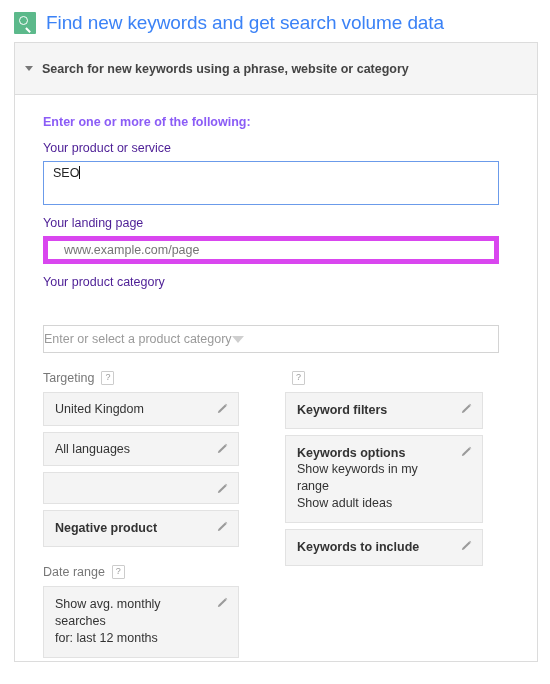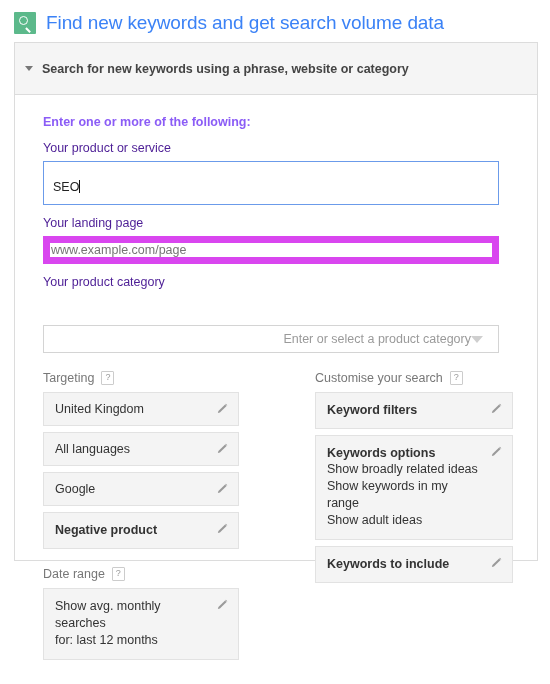--- a/index.html
+++ b/index.html
@@ -57,21 +57,21 @@
     letter-spacing: -0.1px;
     line-height: 22px;
   }
 
   
   .panel {
     margin: 0 12px 0 14px;
     border: 1px solid #dcdcdc;
     border-top: 1px solid #dcdcdc;
     background: #ffffff;
-    height: 519px;
+    height: 620px;
     box-sizing: border-box;
   }
   .panel-header {
     background: #f5f5f5;
     border-bottom: 1px solid #dcdcdc;
     height: 52px;
     display: flex;
     align-items: center;
     padding-left: 10px;
     box-sizing: border-box;
@@ -110,76 +110,75 @@
   .field-block { margin-bottom: 11px; }
 
   .textarea-focus {
     width: 456px;
     height: 44px;
     border: 1px solid #6b9bea;
     box-sizing: border-box;
     background: #ffffff;
     font-size: 12.5px;
     color: #222222;
-    padding: 18px 9px;
+    padding: 4px 9px;
     position: relative;
     outline: none;
     font-family: "Liberation Sans", sans-serif;
   }
   .textarea-focus .val { position: relative; }
   .caret-bar {
     display: inline-block;
     width: 1px;
     height: 13px;
     background: #111111;
     vertical-align: -2px;
     margin-left: 0px;
   }
 
   .text-input {
     width: 456px;
     height: 28px;
-    border: 7px solid #d946ef;
+    border: 5px solid #d946ef;
     box-sizing: border-box;
     background: #ffffff;
     font-size: 12.5px;
     color: #9a9a9a;
-    padding: 0 1px;
+    padding: 0 16px;
     line-height: 26px;
     font-family: "Liberation Sans", sans-serif;
   }
   .select-input {
     width: 456px;
     height: 28px;
     border: 1px solid #d4d4d4;
     box-sizing: border-box;
     background: #ffffff;
     font-size: 12.5px;
     color: #9a9a9a;
-    padding: 0 13px;
+    padding: 0 0;
     line-height: 26px;
     display: flex;
     align-items: center;
-    justify-content: flex-end;
+    justify-content: flex-start;
     margin-top: 36px;
   }
   .arrow-down {
     width: 0;
     height: 0;
     border-left: 6px solid transparent;
     border-right: 6px solid transparent;
     border-top: 7px solid #cfcfcf;
     margin-right: 2px;
   }
 
   
   .columns {
     display: flex;
     margin-top: 18px;
-    justify-content: space-between;
   }
   .col-left { width: 196px; margin-right: 46px; }
   .col-right { width: 198px; }
 
   .section-label {
     display: flex;
     align-items: center;
     font-size: 12.5px;
     color: #777777;
     margin-bottom: 7px;
@@ -304,21 +303,20 @@
 
         <div class="opt-box">
           <div class="opt-title">All languages</div>
           <svg class="pencil" viewBox="0 0 16 16">
             <path d="M12.4 1.9 L14.1 3.6 L5.6 12.1 L3.3 12.7 L3.9 10.4 Z" fill="#9a9a9a"></path>
             <path d="M11.6 2.7 L13.3 4.4" stroke="#ffffff" stroke-width="0.8"></path>
           </svg>
         </div>
 
         <div class="opt-box">
-          <div class="opt-title">Google</div>
           <svg class="pencil" viewBox="0 0 16 16">
             <path d="M12.4 1.9 L14.1 3.6 L5.6 12.1 L3.3 12.7 L3.9 10.4 Z" fill="#9a9a9a"></path>
             <path d="M11.6 2.7 L13.3 4.4" stroke="#ffffff" stroke-width="0.8"></path>
           </svg>
         </div>
 
         <div class="opt-box tall">
           <div class="opt-title bold">Negative product</div>
           <svg class="pencil" viewBox="0 0 16 16">
             <path d="M12.4 1.9 L14.1 3.6 L5.6 12.1 L3.3 12.7 L3.9 10.4 Z" fill="#9a9a9a"></path>
@@ -340,35 +338,33 @@
             <path d="M12.4 1.9 L14.1 3.6 L5.6 12.1 L3.3 12.7 L3.9 10.4 Z" fill="#9a9a9a"></path>
             <path d="M11.6 2.7 L13.3 4.4" stroke="#ffffff" stroke-width="0.8"></path>
           </svg>
         </div>
 
       </div>
 
       <div class="col-right">
 
         <div class="section-label">
-          <span>Customise your search</span>
           <span class="help-badge">?</span>
         </div>
 
         <div class="opt-box tall">
           <div class="opt-title bold">Keyword filters</div>
           <svg class="pencil" viewBox="0 0 16 16">
             <path d="M12.4 1.9 L14.1 3.6 L5.6 12.1 L3.3 12.7 L3.9 10.4 Z" fill="#9a9a9a"></path>
             <path d="M11.6 2.7 L13.3 4.4" stroke="#ffffff" stroke-width="0.8"></path>
           </svg>
         </div>
 
         <div class="opt-box tall">
           <div class="opt-title bold">Keywords options</div>
-          <div class="opt-line">Show broadly related ideas</div>
           <div class="opt-line">Show keywords in my range</div>
           <div class="opt-line">Show adult ideas</div>
           <svg class="pencil" viewBox="0 0 16 16">
             <path d="M12.4 1.9 L14.1 3.6 L5.6 12.1 L3.3 12.7 L3.9 10.4 Z" fill="#9a9a9a"></path>
             <path d="M11.6 2.7 L13.3 4.4" stroke="#ffffff" stroke-width="0.8"></path>
           </svg>
         </div>
 
         <div class="opt-box tall">
           <div class="opt-title bold">Keywords to include</div>

